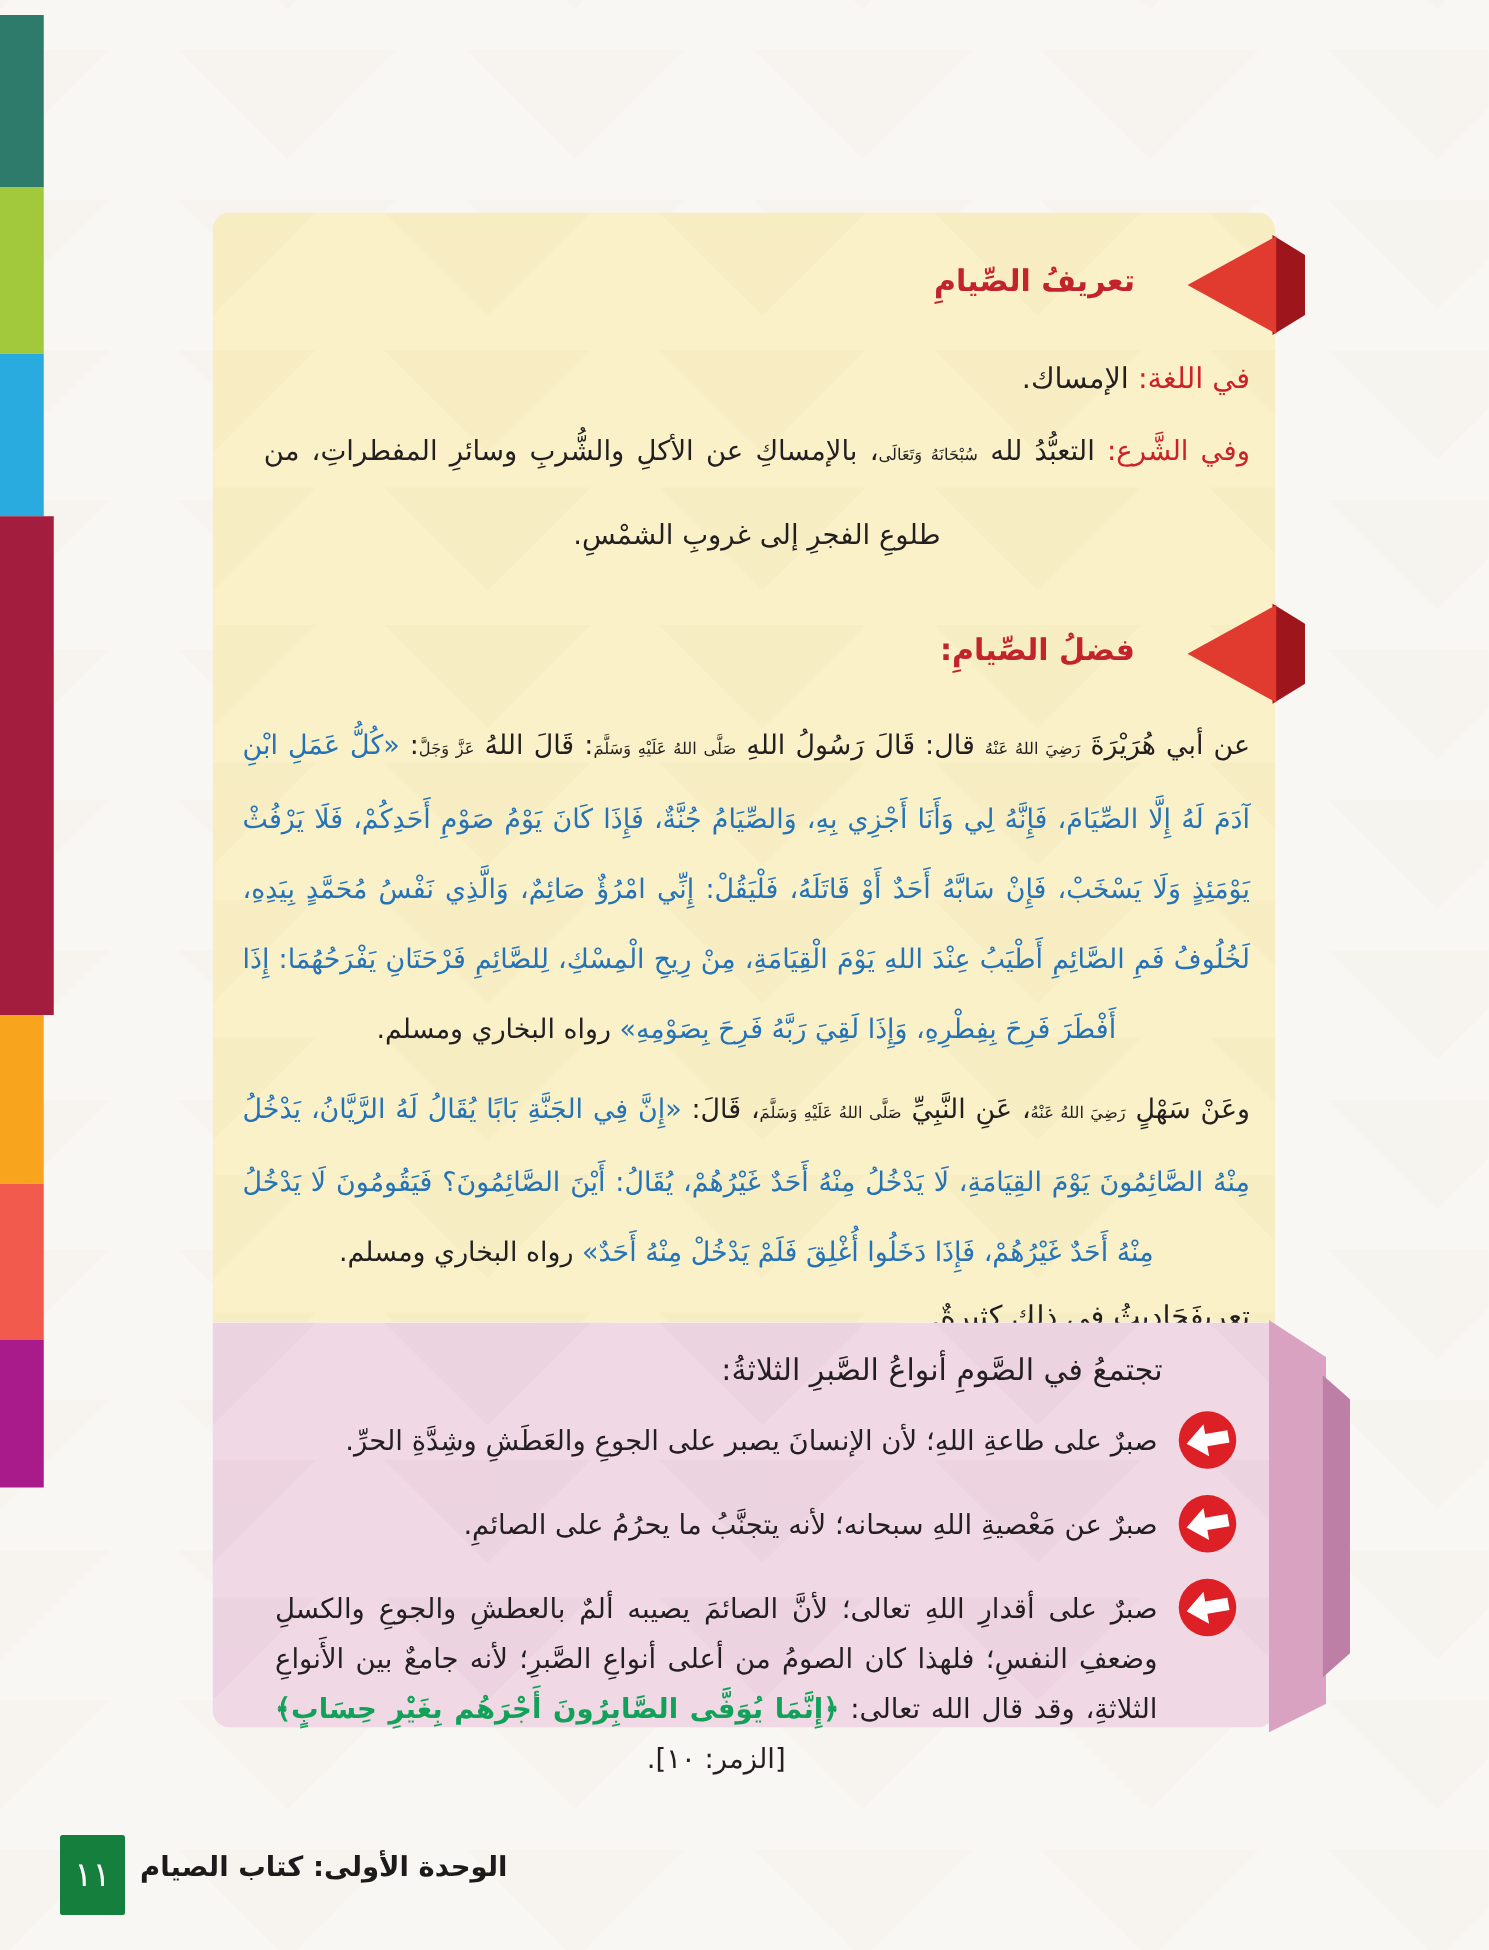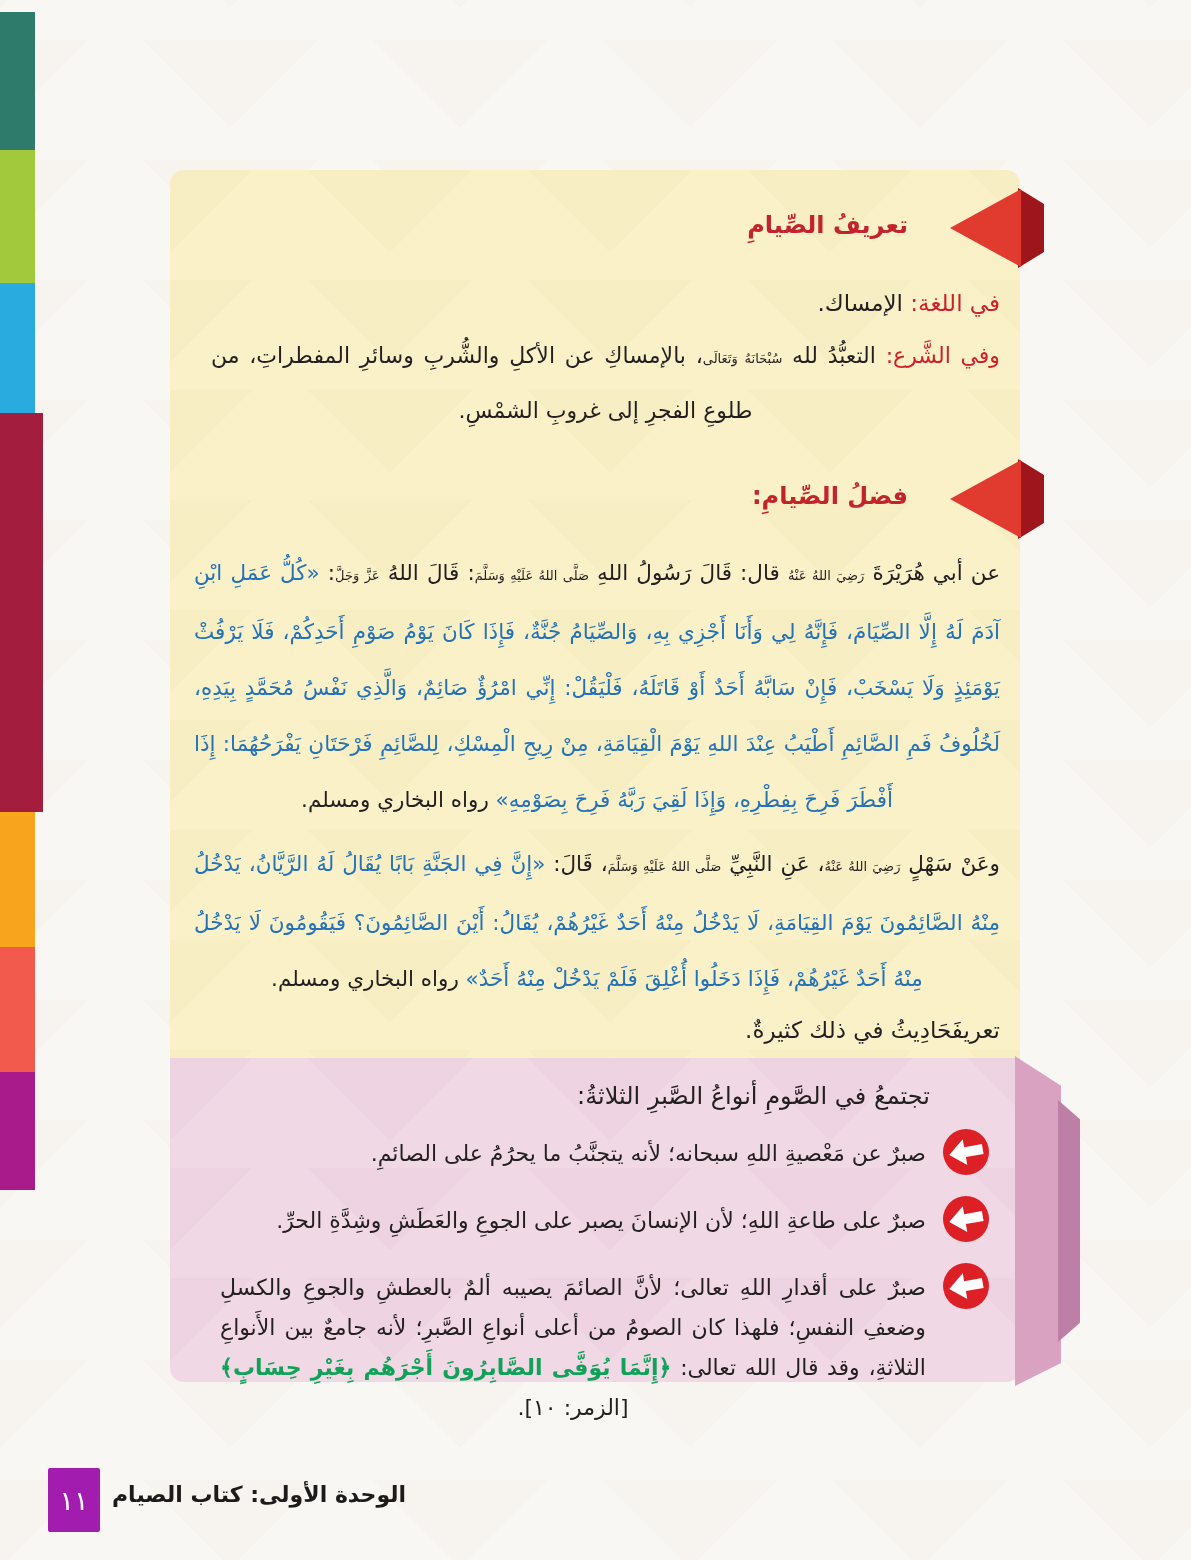--- a/index.html
+++ b/index.html
@@ -68,41 +68,41 @@
   .hdr .ttl{
     position:absolute; right:92px; top:50%; transform:translateY(-50%);
     color:#c3242c; font-weight:bold; font-size:24px; letter-spacing:0;
   }
   .hdr2{ margin-top:18px; }
 
   
   p{ font-size:21px; }
   .lugha{ margin-top:24px; font-size:23px; }
   .redlbl{ color:#cc2128; font-weight:normal; }
-  .sharu{ margin-top:14px; line-height:52px; font-size:22px;
+  .sharu{ margin-top:14px; line-height:64px; font-size:22px;
           text-align:justify; text-align-last:center;margin-left:17px; }
   .honor{ font-size:13px; }
   .hadith{ margin-top:8px; line-height:56px; font-size:21.5px;
            text-align:justify; text-align-last:center; }
   .quote{ color:#2472b7; }
   .closing{ margin-top:10px; text-align:right; font-size:23px; }
 
   
   .ptitle{ font-size:24px; margin:8px 60px 0 0; }
   .bullets{ margin-top:18px; }
   .brow{ display:flex; align-items:flex-start; margin-bottom:15px; }
   .bicon{ flex:0 0 48px; margin-left:16px; }
   .btext{ flex:1; font-size:22px; line-height:40px; text-align:right; padding-top:6px; }
   .btext.justified{ text-align:justify; text-align-last:center;margin-left:20px; }
   .green{ color:#12a159; font-weight:bold; }
 
   
   .pgnum{
     position:absolute; left:48px; top:1468px; width:52px; height:64px;
-    background:#a21caf; color:#fff; display:flex; align-items:center; justify-content:center;
+    background:#15803d; color:#fff; display:flex; align-items:center; justify-content:center;
     font-size:27px; border-radius:2px; letter-spacing:2px;
   }
   .unit{
     position:absolute; left:112px; top:1482px; white-space:nowrap;
     direction:rtl; font-weight:bold; font-size:22px; color:#1d1a1b;
   }
 </style>
 </head>
 <body>
 
@@ -151,20 +151,32 @@
       <p class="closing">تعريفَحَادِيثُ في ذلك كثيرةٌ.</p>
     </section>
 
     <section class="pink">
       <div class="fold-a"></div>
       <div class="fold-b"></div>
 
       <p class="ptitle">تجتمعُ في الصَّومِ أنواعُ الصَّبرِ الثلاثةُ:</p>
 
       <div class="bullets">
+
+        <div class="brow">
+          <span class="bicon">
+            <svg width="48" height="48" viewBox="0 0 48 48">
+              <circle cx="24" cy="24" r="23" fill="#dd1f26"></circle>
+              <g transform="rotate(-10 24 24)">
+                <polygon points="7,24 23,11 23,19 41,19 41,29 23,29 23,37" fill="#ffffff"></polygon>
+              </g>
+            </svg>
+          </span>
+          <div class="btext">صبرٌ على طاعةِ اللهِ؛ لأن الإنسانَ يصبر على الجوعِ والعَطَشِ وشِدَّةِ الحرِّ.</div>
+        </div>
 
         <div class="brow">
           <span class="bicon">
             <svg width="48" height="48" viewBox="0 0 48 48">
               <circle cx="24" cy="24" r="23" fill="#dd1f26"></circle>
               <g transform="rotate(-10 24 24)">
                 <polygon points="7,24 23,11 23,19 41,19 41,29 23,29 23,37" fill="#ffffff"></polygon>
               </g>
             </svg>
           </span>
@@ -173,32 +185,20 @@
 
         <div class="brow">
           <span class="bicon">
             <svg width="48" height="48" viewBox="0 0 48 48">
               <circle cx="24" cy="24" r="23" fill="#dd1f26"></circle>
               <g transform="rotate(-10 24 24)">
                 <polygon points="7,24 23,11 23,19 41,19 41,29 23,29 23,37" fill="#ffffff"></polygon>
               </g>
             </svg>
           </span>
-          <div class="btext">صبرٌ على طاعةِ اللهِ؛ لأن الإنسانَ يصبر على الجوعِ والعَطَشِ وشِدَّةِ الحرِّ.</div>
-        </div>
-
-        <div class="brow">
-          <span class="bicon">
-            <svg width="48" height="48" viewBox="0 0 48 48">
-              <circle cx="24" cy="24" r="23" fill="#dd1f26"></circle>
-              <g transform="rotate(-10 24 24)">
-                <polygon points="7,24 23,11 23,19 41,19 41,29 23,29 23,37" fill="#ffffff"></polygon>
-              </g>
-            </svg>
-          </span>
           <div class="btext justified"><span>صبرٌ على أقدارِ اللهِ تعالى؛ لأنَّ الصائمَ يصيبه ألمٌ بالعطشِ والجوعِ والكسلِ وضعفِ النفسِ؛ فلهذا كان الصومُ من أعلى أنواعِ الصَّبرِ؛ لأنه جامعٌ بين الأَنواعِ الثلاثةِ، وقد قال الله تعالى: </span><span class="green">﴿إِنَّمَا يُوَفَّى الصَّابِرُونَ أَجْرَهُم بِغَيْرِ حِسَابٍ﴾</span><span> [الزمر: ١٠].</span></div>
         </div>
 
       </div>
     </section>
   </div>
 
   <div class="pgnum">
       <span>١١</span>
     </div>

